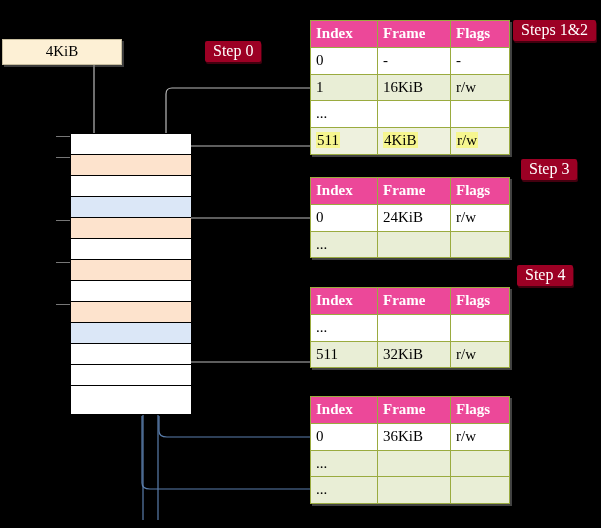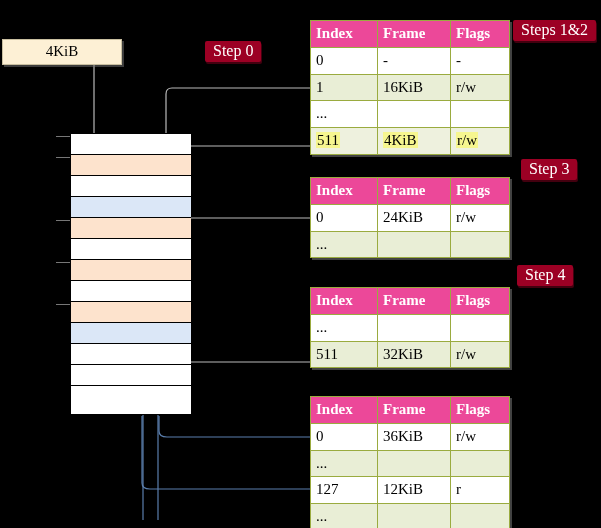--- a/index.html
+++ b/index.html
@@ -296,25 +296,20 @@
       <tr class="plain">
         <td class="c-index">0</td>
         <td class="c-frame">36KiB</td>
         <td class="c-flags">r/w</td>
       </tr>
       <tr class="alt">
         <td class="c-index">...</td>
         <td class="c-frame"></td>
         <td class="c-flags"></td>
       </tr>
-      <tr class="plain">
-        <td class="c-index">127</td>
-        <td class="c-frame">12KiB</td>
-        <td class="c-flags">r</td>
-      </tr>
       <tr class="alt">
         <td class="c-index">...</td>
         <td class="c-frame"></td>
         <td class="c-flags"></td>
       </tr>
     </tbody>
   </table>
 
 </div>
 

